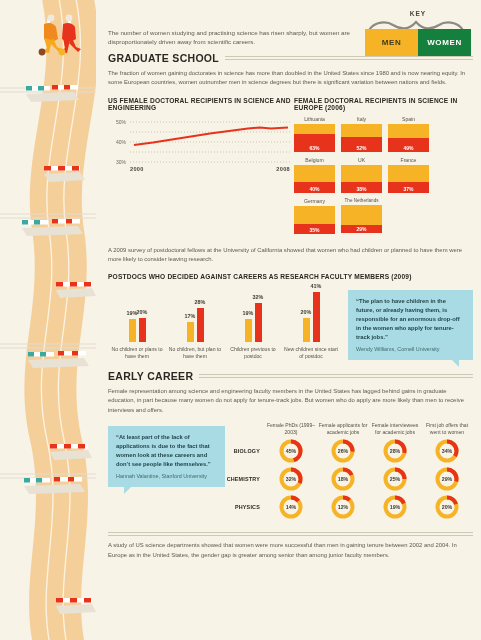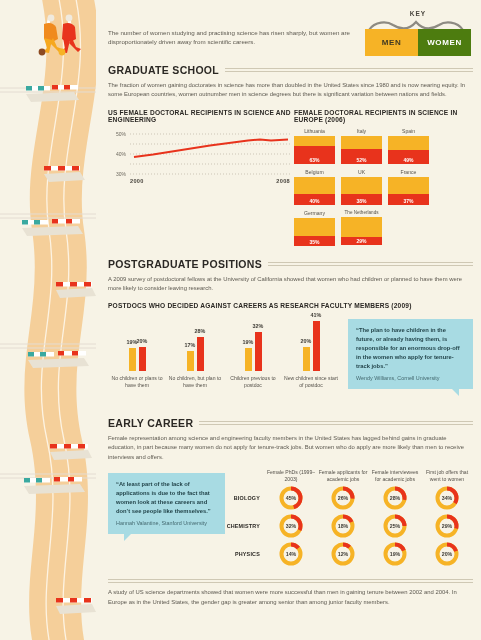--- a/index.html
+++ b/index.html
@@ -31,21 +31,21 @@
   .subtitle { font-size: 6.2px; line-height: 1.5; color: #5d5950; margin-top: 6px; max-width: 250px; }
 
   .key { position: absolute; right: 2px; top: 10px; width: 106px; text-align: center; }
   .key-label { font-size: 6.5px; letter-spacing: 1px; color: #4a463f; font-weight: bold; }
   .key-brace { height: 12px; }
   .key-boxes { display: flex; }
   .key-box { width: 53px; height: 27px; display: flex; align-items: center; justify-content: center;
              font-size: 8px; font-weight: bold; letter-spacing: 0.6px; color: #fff;
              font-family: "Liberation Sans Narrow","Liberation Sans",sans-serif; text-align: right; }
   .key-men { background: #f6b326; color: #423a22; }
-  .key-women { background: #4d7c0f; }
+  .key-women { background: #15803d; }
 
   
   .section { margin-top: 10px; padding-left: 4px; }
   .sec-head { display: flex; align-items: center; gap: 6px; }
   h2.sec-title {
     font-size: 10.5px; font-weight: bold; letter-spacing: 0.3px; color: #2b2824;
     text-transform: uppercase;
     font-family: "Liberation Sans Narrow","Liberation Sans",sans-serif;
     white-space: nowrap;
   }
@@ -230,21 +230,21 @@
             <path d="M4,11 C10,2 22,2 28,6 C36,11 44,11 51,3 C58,11 66,11 74,6 C80,2 92,2 98,11" stroke="#8d8a82" stroke-width="2.2" fill="none" stroke-linecap="round"></path>
           </svg>
         </div>
         <div class="key-boxes">
           <div class="key-box key-men">MEN</div>
           <div class="key-box key-women">WOMEN</div>
         </div>
       </div>
     </div>
 
-    <div class="section" style="margin-top:17px">
+    <div class="section" style="margin-top:5px">
       <div class="sec-head">
         <h2 class="sec-title">GRADUATE SCHOOL</h2>
         <div class="sec-rule"></div>
       </div>
       <div class="sec-intro">The fraction of women gaining doctorates in science has more than doubled in the United States since 1980 and is now nearing equity. In some European countries, women outnumber men in science degrees but there is significant variation between nations and fields.</div>
 
       <div class="row2">
         <div class="col-l">
           <div class="chart-title">US FEMALE DOCTORAL RECIPIENTS IN SCIENCE AND ENGINEERING</div>
           <div class="linechart">
@@ -326,24 +326,20 @@
                 <div class="eu-fill" style="height:29%"></div>
                 <div class="eu-val">29%</div>
               </div>
             </div>
           </div>
         </div>
       </div>
     </div>
 
     <div class="section" style="margin-top:12px">
-      <div class="sec-head">
-        <h2 class="sec-title">POSTGRADUATE POSITIONS</h2>
-        <div class="sec-rule"></div>
-      </div>
       <div class="sec-intro">A 2009 survey of postdoctoral fellows at the University of California showed that women who had children or planned to have them were more likely to consider leaving research.</div>
 
       <div class="chart-title" style="margin-top:8px">POSTDOCS WHO DECIDED AGAINST CAREERS AS RESEARCH FACULTY MEMBERS (2009)</div>
 
       <div class="pg-wrap">
         <div class="pg-charts">
           <div class="pg-group">
             <div class="pg-bars">
               <div class="pg-bar men" style="height:23px">
                 <span class="pg-num">19%</span>
@@ -391,21 +387,21 @@
 
         <div style="width:140px;padding-left:8px;padding-top:2px">
           <div class="quote q-right">
             <div class="quote-text">“The plan to have children in the future, or already having them, is responsible for an enormous drop-off in the women who apply for tenure-track jobs.”</div>
             <div class="quote-attr">Wendy Williams, Cornell University</div>
           </div>
         </div>
       </div>
     </div>
 
-    <div class="section" style="margin-top:28px">
+    <div class="section" style="margin-top:10px">
       <div class="sec-head">
         <h2 class="sec-title">EARLY CAREER</h2>
         <div class="sec-rule"></div>
       </div>
       <div class="sec-intro">Female representation among science and engineering faculty members in the United States has lagged behind gains in graduate education, in part because many women do not apply for tenure-track jobs. But women who do apply are more likely than men to receive interviews and offers.</div>
 
       <div class="dm">
         <div class="dm-left">
           <div class="quote q-left">
             <div class="quote-text">“At least part of the lack of applications is due to the fact that women look at these careers and don’t see people like themselves.”</div>

